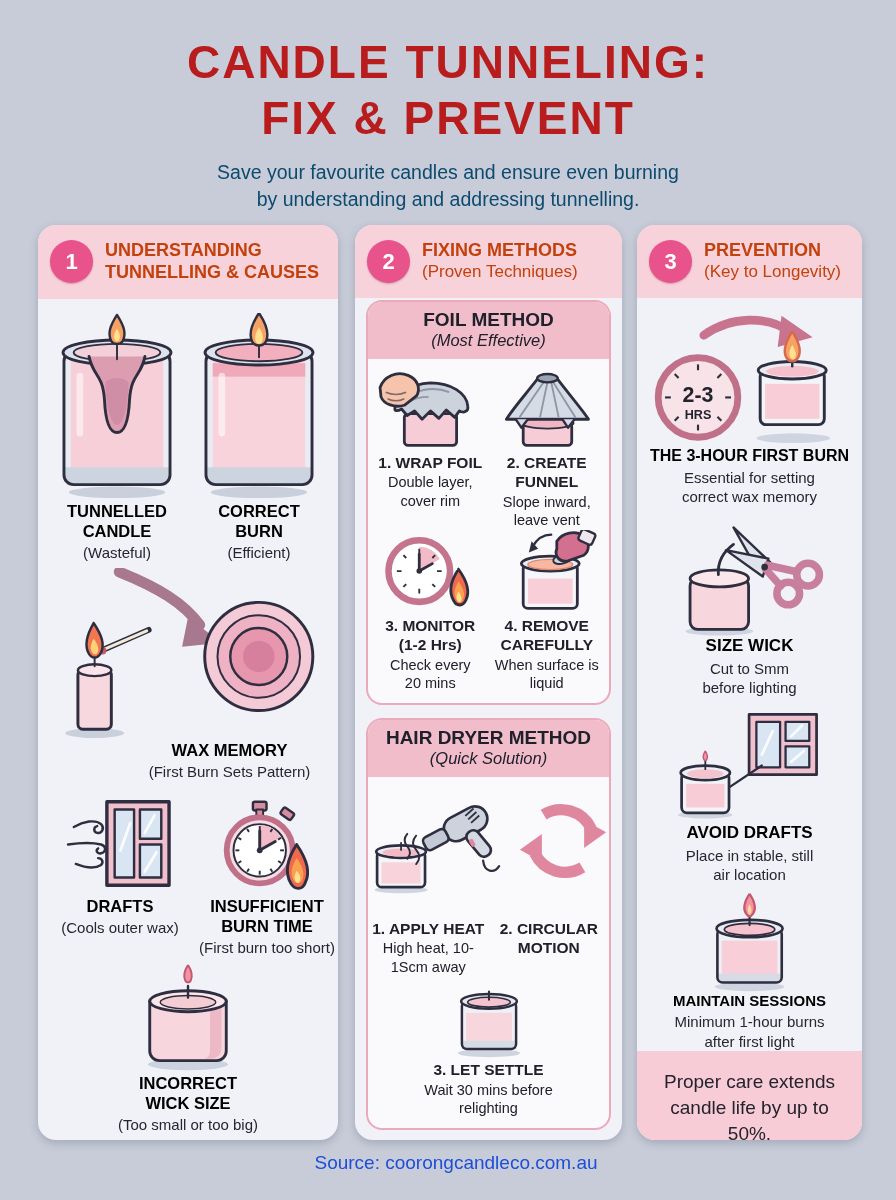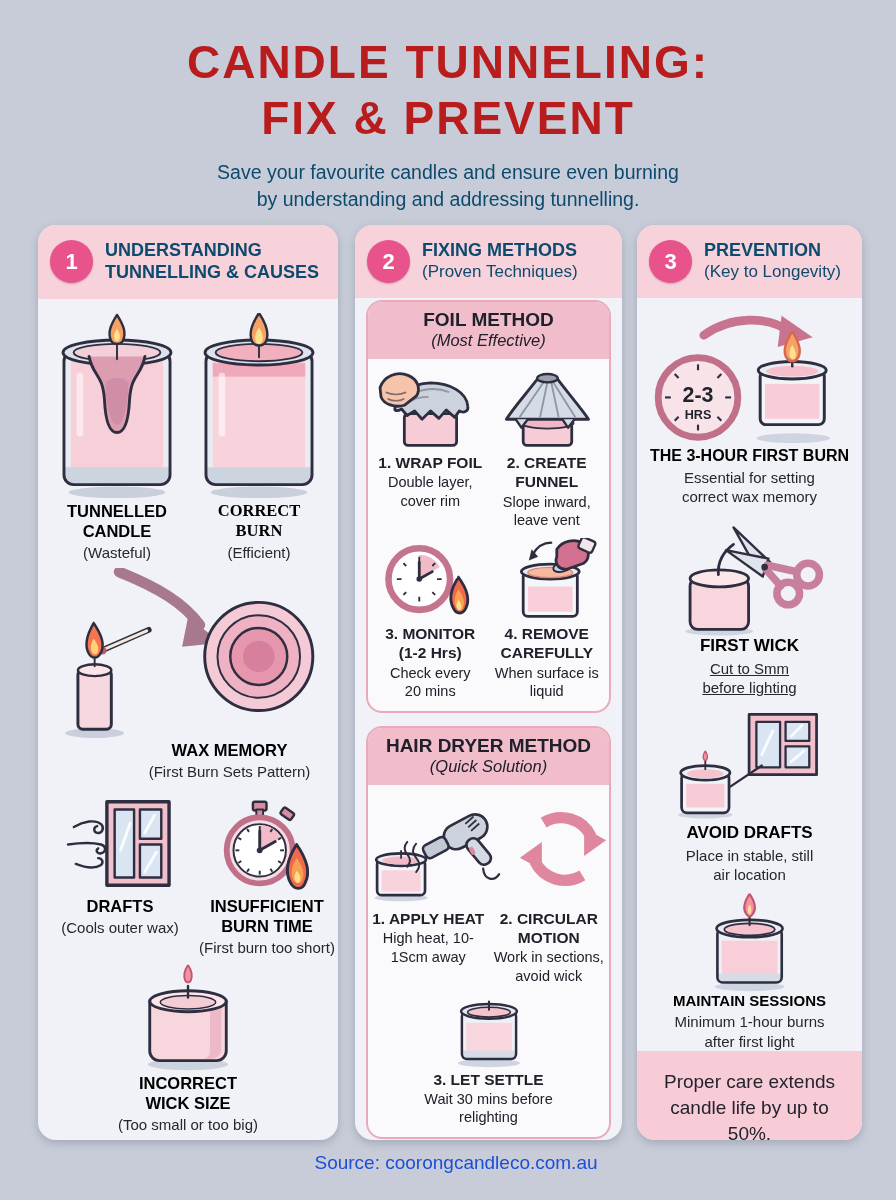--- a/index.html
+++ b/index.html
@@ -12,21 +12,21 @@
   .hero .sub{margin-top:13px;font-size:19.5px;line-height:1.35;font-weight:400;color:#0c4a6e;}
 
   
   .columns{position:absolute;top:225px;left:38px;display:flex;}
   .column{background:#f1f2f7;border-radius:18px;height:915px;box-shadow:0 3px 8px rgba(70,75,100,.28);display:flex;flex-direction:column;overflow:hidden;}
   .col1{width:300px;margin-right:17px;}
   .col2{width:267px;margin-right:15px;}
   .col3{width:225px;}
   .col-header{background:#f8d2da;display:flex;align-items:center;gap:12px;padding:15px 12px 15px 12px;flex:none;}
   .badge{width:43px;height:43px;border-radius:50%;background:#e7538a;color:#fff;font-weight:700;font-size:22px;display:flex;align-items:center;justify-content:center;flex:none;box-shadow:0 1px 2px rgba(120,30,70,.3);}
-  .col-title{font-size:18px;font-weight:700;line-height:1.22;color:#0c4a6e;}
+  .col-title{font-size:18px;font-weight:700;line-height:1.22;color:#c2410c;}
   .col-title .plain{display:block;font-weight:400;font-size:17px;}
   .col-body{flex:1;display:flex;flex-direction:column;}
 
   .item-label{font-weight:700;font-size:16.5px;line-height:1.22;text-align:center;color:#000000;margin:0 auto;}
   .item-sub{font-size:15px;line-height:1.28;text-align:center;color:#26262f;margin:2px auto 0;}
   figure{margin:0;text-align:center;}
   svg{display:block;margin:0 auto;}
 
   
   .candles-row{display:flex;justify-content:space-evenly;width:100%;margin-top:14px;}
@@ -35,26 +35,26 @@
   .causes-grid{display:grid;grid-template-columns:158px 136px;width:100%;margin-top:12px;justify-content:center;}
   .wick-fig{margin-top:6px;}
 
   
   .method-card{width:241px;margin:0 auto;border:2.5px solid #eba9bc;border-radius:16px;background:#faf9fc;overflow:hidden;}
   .method-card.first{margin-top:2px;}
   .method-card.second{margin-top:13px;}
   .method-header{background:#f2bdcb;text-align:center;padding:7px 4px 9px;}
   .method-title{font-size:19px;font-weight:700;}
   .method-sub{font-size:16.5px;font-style:italic;}
-  .steps-grid{display:grid;grid-template-columns:1fr 1fr;padding:8px 4px 10px;row-gap:8px;}
+  .steps-grid{display:grid;grid-template-columns:1fr 1fr;padding:8px 4px 10px;}
   .step{text-align:center;}
   .step-title{font-weight:700;font-size:15.5px;line-height:1.25;margin:2px auto 0;}
   .step-desc{font-size:14.5px;line-height:1.28;margin:1px auto 0;}
   .hd-row{display:flex;align-items:center;justify-content:center;gap:2px;padding-top:8px;}
-  .hd-text{display:grid;grid-template-columns:1fr 1fr;margin-top:2px;}
+  .hd-text{display:grid;grid-template-columns:1fr 1fr;margin-top:20px;}
 
   
   .prev-item{margin-top:12px;}
   .col3-footer{margin-top:auto;width:100%;background:#f8ccd6;text-align:center;padding:18px 10px 24px;box-sizing:border-box;}
   .col3-footer .txt{font-size:19px;line-height:1.38;color:#23232e;max-width:205px;margin:0 auto;}
 
   .source{position:absolute;top:1152px;left:8px;width:896px;text-align:center;font-size:19px;color:#1d4ed8;}
 
   
   .ln{stroke:#2e2e40;stroke-linecap:round;stroke-linejoin:round;}
@@ -116,21 +116,21 @@
               <path d="M10,160 h110 v8 a10,10 0 0 1 -10,10 h-90 a10,10 0 0 1 -10,-10 z" fill="#ccd4e0"></path>
               <rect x="10" y="40" width="110" height="138" rx="10" fill="none" class="ln" stroke-width="3"></rect>
               <ellipse cx="65" cy="41" rx="56" ry="13" fill="#dde3ec" class="ln" stroke-width="3"></ellipse>
               <ellipse cx="65" cy="41" rx="45" ry="9" fill="#f2afbd" class="ln" stroke-width="2"></ellipse>
               <rect x="23" y="62" width="7" height="66" rx="3.5" fill="#ffffff" opacity="0.55"></rect>
               <line x1="65" y1="32" x2="65" y2="46" class="ln" stroke-width="2"></line>
               <path d="M65,0 C57,12 54,22 58,30 C61,35 69,35 72,30 C76,22 73,12 65,0" fill="#f5a264" class="ln" stroke-width="2.5"></path>
               <path d="M65,15 C61,21 60,26 62,30 C63,32.5 67,32.5 68,30 C70,26 69,21 65,15" fill="#ffe08e"></path>
             </svg>
             <figcaption>
-              <div class="item-label" style="max-width:100px;font-family:Liberation Serif, serif;">CORRECT BURN</div>
+              <div class="item-label" style="max-width:100px;">CORRECT BURN</div>
               <div class="item-sub">(Efficient)</div>
             </figcaption>
           </figure>
         </div>
 
         <div class="waxmem">
           <svg width="298" height="172" viewBox="0 0 300 175">
             <path d="M80,4 C120,20 146,36 162,58" fill="none" stroke="#a8788f" stroke-width="11" stroke-linecap="round"></path>
             <polygon points="184,76 150,50 144,80" fill="#a8788f"></polygon>
             <circle cx="222" cy="90" r="55" fill="#f4cad6" class="ln" stroke-width="3"></circle>
@@ -353,21 +353,20 @@
               <polygon points="26,74 1,60 26,42" fill="#e087a0"></polygon>
             </svg>
           </div>
           <div class="hd-text">
             <div class="step">
               <div class="step-title" style="max-width:120px;">1. APPLY HEAT</div>
               <div class="step-desc" style="max-width:110px;">High heat, 10-1Scm away</div>
             </div>
             <div class="step">
               <div class="step-title" style="max-width:100px;">2. CIRCULAR MOTION</div>
-              <div class="step-desc" style="max-width:128px;">Work in sections, avoid wick</div>
             </div>
           </div>
           <div class="step" style="margin-top:4px;padding-bottom:10px;">
             <svg width="104" height="78" viewBox="0 0 110 95">
               <ellipse cx="55" cy="89" rx="38" ry="5" fill="#cfd5e0"></ellipse>
               <rect x="22" y="26" width="66" height="58" rx="6" fill="#eef0f5"></rect>
               <rect x="27" y="40" width="56" height="38" fill="#f8d6dd"></rect>
               <rect x="22" y="74" width="66" height="10" fill="#d6dce6"></rect>
               <rect x="22" y="26" width="66" height="58" rx="6" fill="none" class="ln" stroke-width="3"></rect>
               <ellipse cx="55" cy="26" rx="34" ry="9" fill="#e4e9f0" class="ln" stroke-width="3"></ellipse>
@@ -432,22 +431,22 @@
             <path d="M44,60 C43,46 49,36 60,28" fill="none" class="ln" stroke-width="3"></path>
             <polygon points="60,10 99,47 87,58" fill="#dfe4ec" class="ln" stroke-width="2.5"></polygon>
             <polygon points="52,34 97,43 91,62" fill="#dfe4ec" class="ln" stroke-width="2.5"></polygon>
             <line x1="94" y1="54" x2="110" y2="72" stroke="#c87f9e" stroke-width="8" stroke-linecap="round"></line>
             <line x1="96" y1="50" x2="127" y2="57" stroke="#c87f9e" stroke-width="8" stroke-linecap="round"></line>
             <circle cx="118" cy="80" r="12" fill="none" stroke="#c87f9e" stroke-width="8"></circle>
             <circle cx="139" cy="60" r="12" fill="none" stroke="#c87f9e" stroke-width="8"></circle>
             <circle cx="93" cy="52" r="3.5" fill="#2e2e40"></circle>
           </svg>
           <figcaption>
-            <div class="item-label" style="font-size:17px;">FIRST WICK</div>
-            <div class="item-sub" style="max-width:120px;text-decoration:underline;">Cut to Smm before lighting</div>
+            <div class="item-label" style="font-size:17px;">SIZE WICK</div>
+            <div class="item-sub" style="max-width:120px;">Cut to Smm before lighting</div>
           </figcaption>
         </figure>
 
         <figure class="prev-item">
           <svg width="162" height="114" viewBox="0 0 170 125">
             <rect x="84" y="6" width="74" height="66" fill="#f0c0cd" class="ln" stroke-width="3"></rect>
             <rect x="92" y="14" width="26" height="50" fill="#d9e5f2" class="ln" stroke-width="2.5"></rect>
             <rect x="124" y="14" width="26" height="21" fill="#d9e5f2" class="ln" stroke-width="2.5"></rect>
             <rect x="124" y="41" width="26" height="23" fill="#d9e5f2" class="ln" stroke-width="2.5"></rect>
             <g stroke="#ffffff" stroke-width="3" opacity="0.85" stroke-linecap="round">

